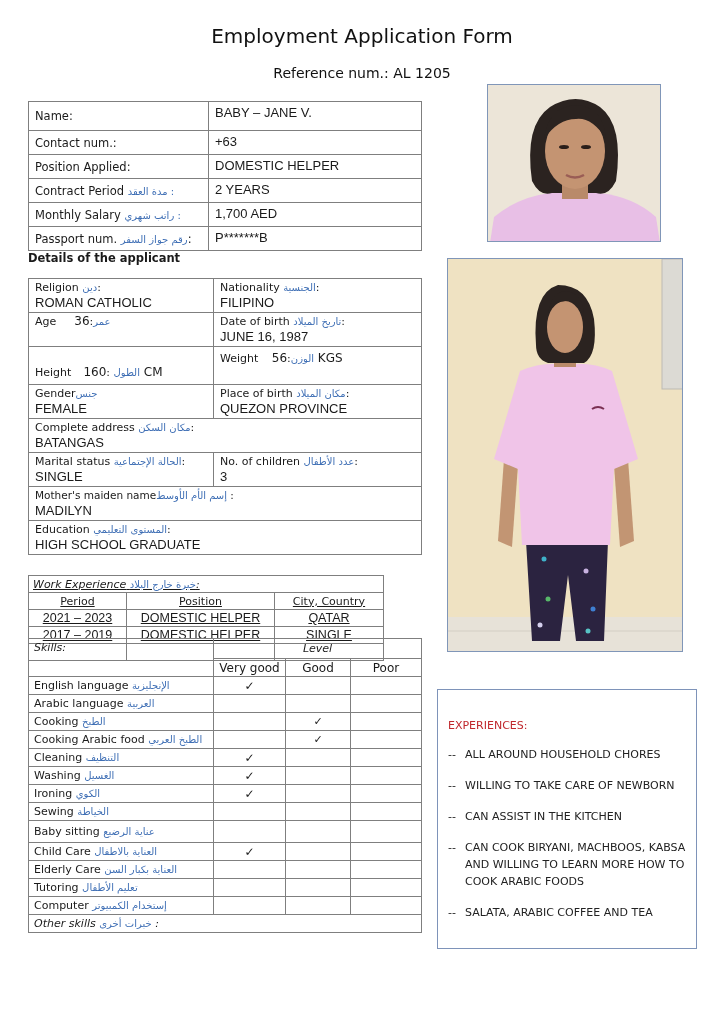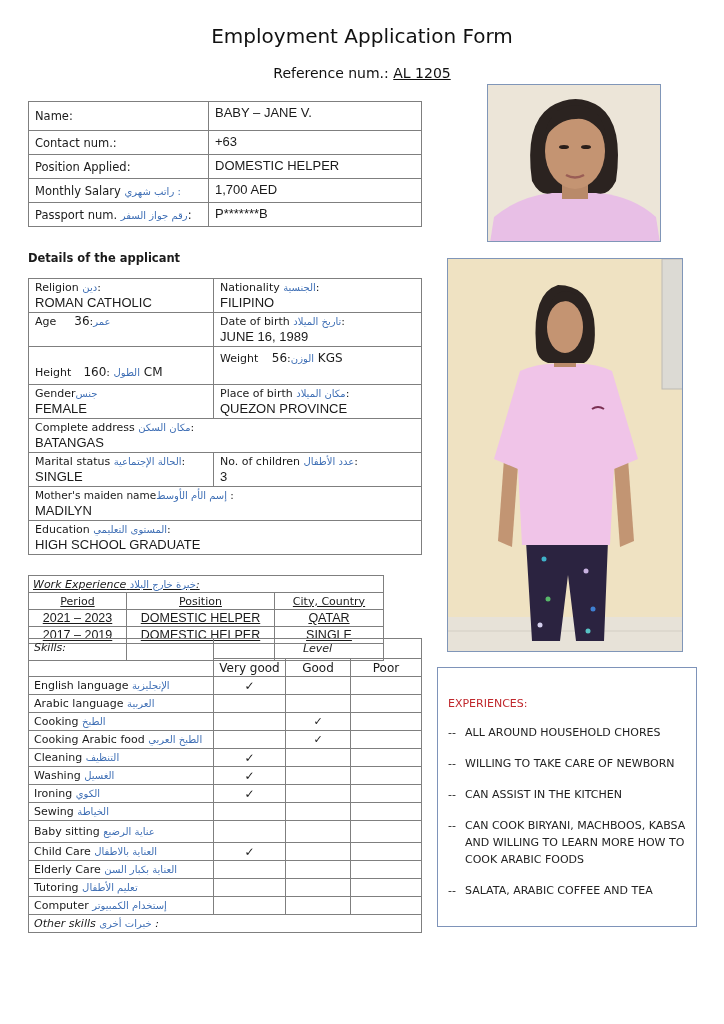--- a/index.html
+++ b/index.html
@@ -2,21 +2,21 @@
 <html><head>
 <meta charset="utf-8">
 <style>
   * { box-sizing: border-box; margin: 0; padding: 0; }
   html, body { width: 724px; height: 1024px; background: #ffffff; overflow: hidden; }
   body { position: relative; font-family: "Liberation Sans", sans-serif; color: #1a1a1a; }
   .ar { color: #3f6fb5; font-family: "DejaVu Sans", sans-serif; font-size: 10px; }
 
   .title { position: absolute; left: 0; width: 724px; top: 24px; text-align: center; font-family: "DejaVu Sans", sans-serif; font-size: 20px; color: #111; }
   .ref { position: absolute; left: 0; width: 724px; top: 65px; text-align: center; font-family: "DejaVu Sans", sans-serif; font-size: 14px; color: #111; }
-  .ref .refnum { text-decoration: underline; }
+  .ref .refnum { }
 
   table { border-collapse: collapse; position: absolute; }
   td, th { border: 1px solid #7f7f7f; font-weight: normal; }
 
   
   .t-info { left: 28px; top: 101px; width: 394px; }
   .t-info td { height: 24px; padding: 0 6px; font-size: 12.5px; vertical-align: middle; }
   .t-info tr:first-child td { height: 29px; }
   .t-info td.lbl { width: 180px; font-family: "DejaVu Sans", sans-serif; font-size: 11.5px; }
   .t-info td.val { font-size: 13px; vertical-align: top; padding-top: 3px; }
@@ -47,21 +47,21 @@
   .t-skills td.lv2 { width: 65px; text-align: center; }
   .t-skills td.lv3 { text-align: center; }
   .t-skills .ital { font-style: italic; }
   .t-skills tr.tall td { height: 22px; }
 
   
   .photo-head { position: absolute; left: 487px; top: 84px; width: 174px; height: 158px; border: 1.5px solid #8096b8; overflow: hidden; background: #eae3d6; }
   .photo-body { position: absolute; left: 447px; top: 258px; width: 236px; height: 394px; border: 1.5px solid #8096b8; overflow: hidden; background: #efe2c4; }
 
   
-  .exp-box { position: absolute; left: 437px; top: 667px; width: 260px; height: 260px; border: 1.5px solid #7e93b9; padding: 29px 10px 0 10px; font-family: "DejaVu Sans", sans-serif; font-size: 11px; color: #222; }
+  .exp-box { position: absolute; left: 437px; top: 689px; width: 260px; height: 260px; border: 1.5px solid #7e93b9; padding: 29px 10px 0 10px; font-family: "DejaVu Sans", sans-serif; font-size: 11px; color: #222; }
   .exp-title { color: #c0282d; margin-bottom: 14px; }
   .exp-item { display: flex; margin-bottom: 14px; line-height: 17px; }
   .exp-item .dash { width: 17px; flex: none; }
 </style>
 </head>
 <body>
 
 <div class="title">Employment Application Form</div>
 <div class="ref">
   <span>Reference num.: </span><span class="refnum">AL 1205</span>
@@ -75,20 +75,24 @@
   </tr>
   <tr>
     <td class="lbl"><span>Contact num.:</span></td>
     <td class="val">+63</td>
   </tr>
   <tr>
     <td class="lbl"><span>Position Applied:</span></td>
     <td class="val">DOMESTIC HELPER</td>
   </tr>
   <tr>
+    <td class="lbl"><span>Contract Period</span> <span class="ar">مدة العقد</span><span class="ar"> :</span></td>
+    <td class="val">2 YEARS</td>
+  </tr>
+  <tr>
     <td class="lbl"><span>Monthly Salary</span> <span class="ar">راتب شهري</span><span class="ar"> :</span></td>
     <td class="val">1,700 AED</td>
   </tr>
   <tr>
     <td class="lbl"><span>Passport num.</span> <span class="ar">رقم جواز السفر</span><span>:</span></td>
     <td class="val">P*******B</td>
   </tr>
 </tbody>
   </table>
 
@@ -105,21 +109,21 @@
       <span class="lab"><span>Nationality</span> <span class="ar">الجنسية</span><span>:</span></span>
       <span class="v">FILIPINO</span>
     </td>
   </tr>
   <tr>
     <td class="c1">
       <span class="lab"><span>Age</span><span class="ar">عمر</span><span>:</span><span class="inline-v">36</span></span>
     </td>
     <td>
       <span class="lab"><span>Date of birth</span> <span class="ar">تاريخ الميلاد</span><span>:</span></span>
-      <span class="v">JUNE 16, 1989</span>
+      <span class="v">JUNE 16, 1987</span>
     </td>
   </tr>
   <tr>
     <td class="c1" style="height:38px;">
       <span class="lab" style="margin-top:17px;"><span>Height</span><span class="ar">الطول</span><span> :</span><span class="inline-v" style="margin-left:12px;">160 CM</span></span>
     </td>
     <td>
       <span class="lab" style="margin-top:3px;"><span>Weight</span> <span class="ar">الوزن</span><span>:</span><span class="inline-v" style="margin-left:10px;">56 KGS</span></span>
     </td>
   </tr>

